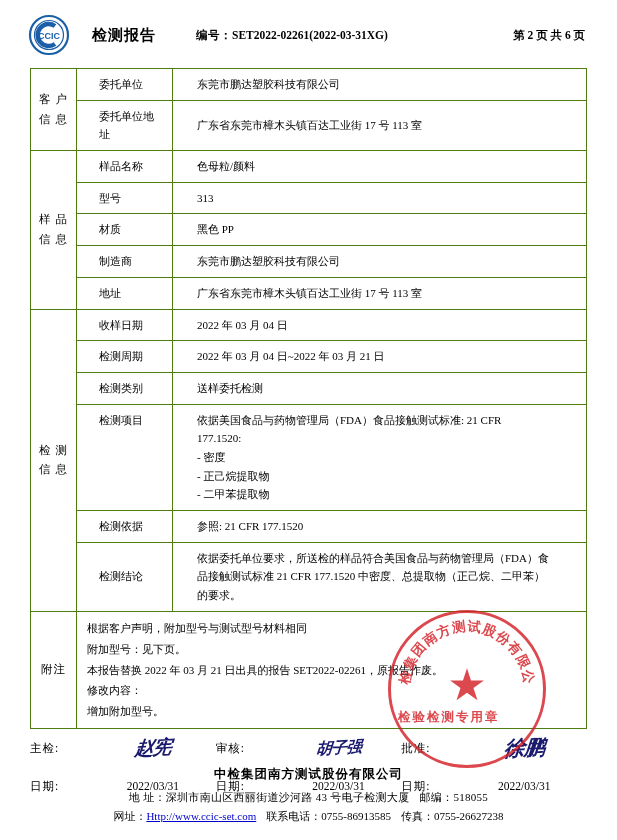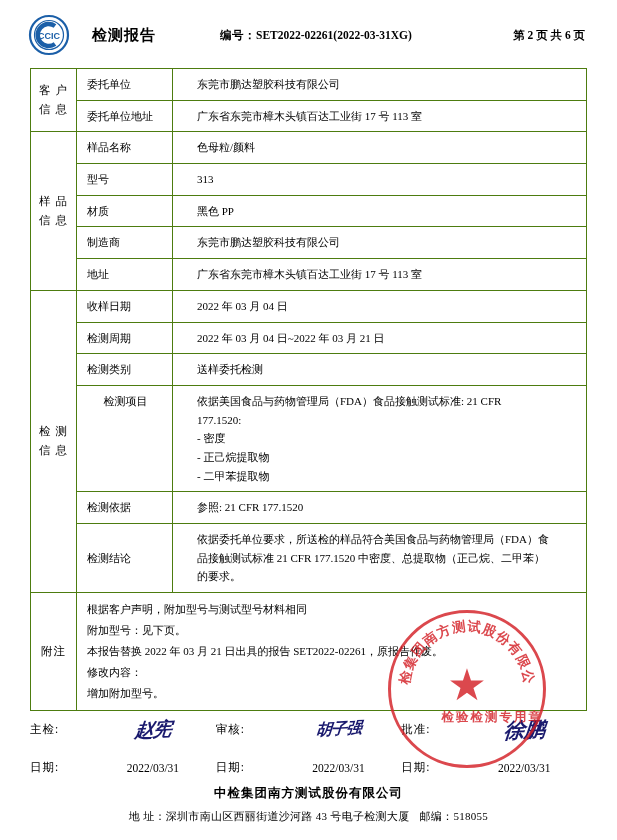--- a/index.html
+++ b/index.html
@@ -39,21 +39,21 @@
   .report-title {
     font-size: 15px;
     font-weight: bold;
     margin-left: 22px;
     letter-spacing: 1px;
     white-space: nowrap;
   }
   .report-no {
     font-size: 11.5px;
     font-weight: bold;
-    margin-left: 64px;
+    margin-left: 40px;
     white-space: nowrap;
   }
   .report-no .label { letter-spacing: 0.5px; }
   .page-num {
     font-size: 11.5px;
     font-weight: bold;
     margin-left: auto;
     white-space: nowrap;
     padding-right: 4px;
   }
@@ -75,28 +75,27 @@
   td.cat {
     width: 46px;
     text-align: center;
     font-size: 11.5px;
     letter-spacing: 1px;
     padding: 4px 2px;
   }
   td.cat .l { display:block; }
   td.key {
     width: 96px;
-    padding-left: 10px;
+    padding-left: 22px;
   }
   td.val {
     padding-left: 24px;
   }
   td.top {
     vertical-align: top;
-    text-align: center;
   }
   .multiline { line-height: 1.85; }
   .indent { display:block; }
 
   
   td.remark-val {
     padding: 6px 10px;
     line-height: 1.9;
     vertical-align: top;
   }
@@ -174,24 +173,24 @@
   }
   .stamp text {
     fill: #d42027;
     font-family: "Liberation Serif", serif;
     font-size: 13.5px;
     font-weight: bold;
     letter-spacing: 1px;
   }
   .stamp .sub {
     position: absolute;
-    left: 0;
+    left: 7px;
     right: 0;
     top: 96px;
-    text-align: right;
+    text-align: left;
     color: #d42027;
     font-size: 12.5px;
     font-weight: bold;
     letter-spacing: 2px;
   }
 
   
   .footer {
     position: absolute;
     left: 0;
@@ -367,15 +366,18 @@
     </svg>
     <div class="star">★</div>
     <div class="sub">检验检测专用章</div>
   </div>
 
   <div class="footer">
     <div class="company">中检集团南方测试股份有限公司</div>
     <div class="addr">
       <span>地  址：</span><span>深圳市南山区西丽街道沙河路 43 号电子检测大厦</span><span class="sp"></span><span>邮编：</span><span>518055</span>
     </div>
+    <div class="contact">
+      <span>网址：</span><a href="#">Http://www.ccic-set.com</a><span class="sp"></span><span>联系电话：</span><span>0755-86913585</span><span class="sp"></span><span>传真：</span><span>0755-26627238</span>
+    </div>
   </div>
 
 </div>
 
 </body></html>

